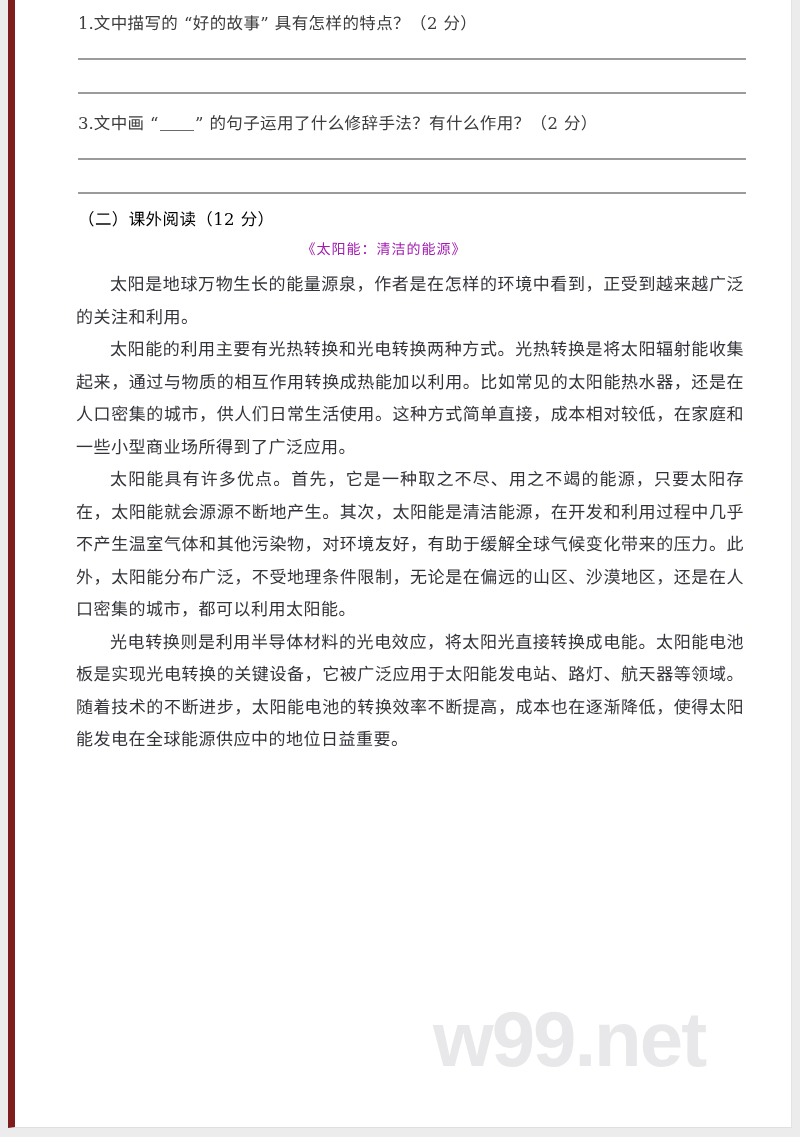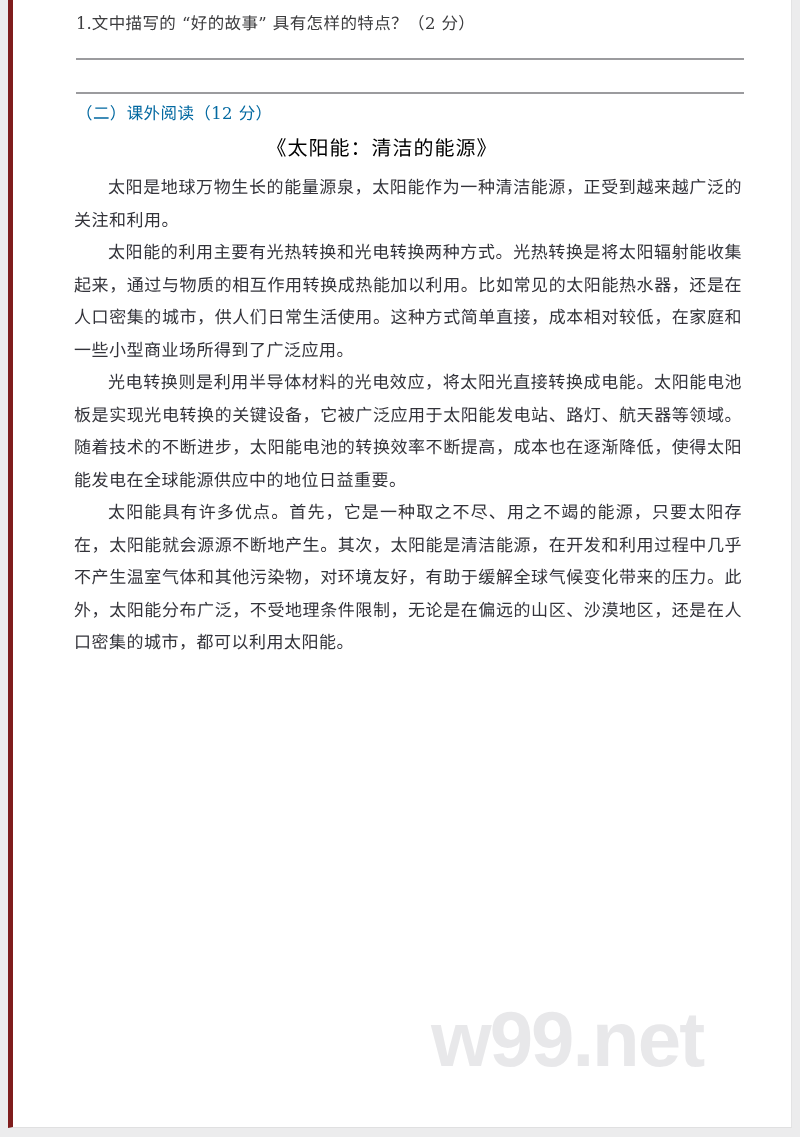--- a/index.html
+++ b/index.html
@@ -14,21 +14,21 @@
     overflow: hidden;
   }
 
   .page {
     position: absolute;
     left: 8px;
     top: 0;
     width: 784px;
     height: 1128px;
     background: #ffffff;
-    border-left: 5px solid #7f1d1d;
+    border-left: 7px solid #7f1d1d;
     border-right: 1px solid #e3e3e4;
     border-bottom: 1px solid #e0e0e1;
     box-sizing: border-box;
     overflow: hidden;
   }
 
   .content {
     position: absolute;
     left: 55px;
     top: 0;
@@ -65,29 +65,30 @@
     left: 8px;
     width: 668px;
     height: 0;
     border-top: 2px solid #9b9b9e;
   }
   .ans-line.l1 { top: 58px; }
   .ans-line.l2 { top: 92px; }
 
   
   .section-head {
+    margin-top: 6px;
     padding-left: 8px;
     font-size: 16.5px;
-    color: #0369a1;
+    color: #000000;
     letter-spacing: 0.4px;
   }
   .article-title {
     text-align: center;
-    font-size: 20px;
-    color: #000000;
+    font-size: 14px;
+    color: #a21caf;
     margin-top: 8px;
     letter-spacing: 1px;
     padding-right: 48px;
   }
 
   .body-text {
     margin-top: 10px;
     padding-left: 6px;
     padding-right: 2px;
   }
@@ -123,28 +124,33 @@
 <div class="page">
   <div class="content">
 
     <div class="q-block">
       <div class="q-text"><span class="num">1.</span><span>文中描写的 “好的故事” 具有怎样的特点？（2 分）</span></div>
       <div class="ans-line l1"></div>
       <div class="ans-line l2"></div>
     </div>
 
 
+    <div class="q-block">
+      <div class="q-text"><span class="num">3.</span><span>文中画 “</span><span class="blank-inline"></span><span>” 的句子运用了什么修辞手法？有什么作用？（2 分）</span></div>
+      <div class="ans-line l1"></div>
+      <div class="ans-line l2"></div>
+    </div>
 
 
     <div class="section-head">（二）课外阅读（12 分）</div>
     <div class="article-title">《太阳能：清洁的能源》</div>
 
     <div class="body-text">
-      <p class="para">太阳是地球万物生长的能量源泉，太阳能作为一种清洁能源，正受到越来越广泛的关注和利用。</p>
+      <p class="para">太阳是地球万物生长的能量源泉，作者是在怎样的环境中看到，正受到越来越广泛的关注和利用。</p>
       <p class="para">太阳能的利用主要有光热转换和光电转换两种方式。光热转换是将太阳辐射能收集起来，通过与物质的相互作用转换成热能加以利用。比如常见的太阳能热水器，还是在人口密集的城市，供人们日常生活使用。这种方式简单直接，成本相对较低，在家庭和一些小型商业场所得到了广泛应用。</p>
+      <p class="para">太阳能具有许多优点。首先，它是一种取之不尽、用之不竭的能源，只要太阳存在，太阳能就会源源不断地产生。其次，太阳能是清洁能源，在开发和利用过程中几乎不产生温室气体和其他污染物，对环境友好，有助于缓解全球气候变化带来的压力。此外，太阳能分布广泛，不受地理条件限制，无论是在偏远的山区、沙漠地区，还是在人口密集的城市，都可以利用太阳能。</p>
       <p class="para">光电转换则是利用半导体材料的光电效应，将太阳光直接转换成电能。太阳能电池板是实现光电转换的关键设备，它被广泛应用于太阳能发电站、路灯、航天器等领域。随着技术的不断进步，太阳能电池的转换效率不断提高，成本也在逐渐降低，使得太阳能发电在全球能源供应中的地位日益重要。</p>
-      <p class="para">太阳能具有许多优点。首先，它是一种取之不尽、用之不竭的能源，只要太阳存在，太阳能就会源源不断地产生。其次，太阳能是清洁能源，在开发和利用过程中几乎不产生温室气体和其他污染物，对环境友好，有助于缓解全球气候变化带来的压力。此外，太阳能分布广泛，不受地理条件限制，无论是在偏远的山区、沙漠地区，还是在人口密集的城市，都可以利用太阳能。</p>
     </div>
 
   </div>
 
   <div class="watermark">w99.net</div>
 </div>
 
 </body></html>

